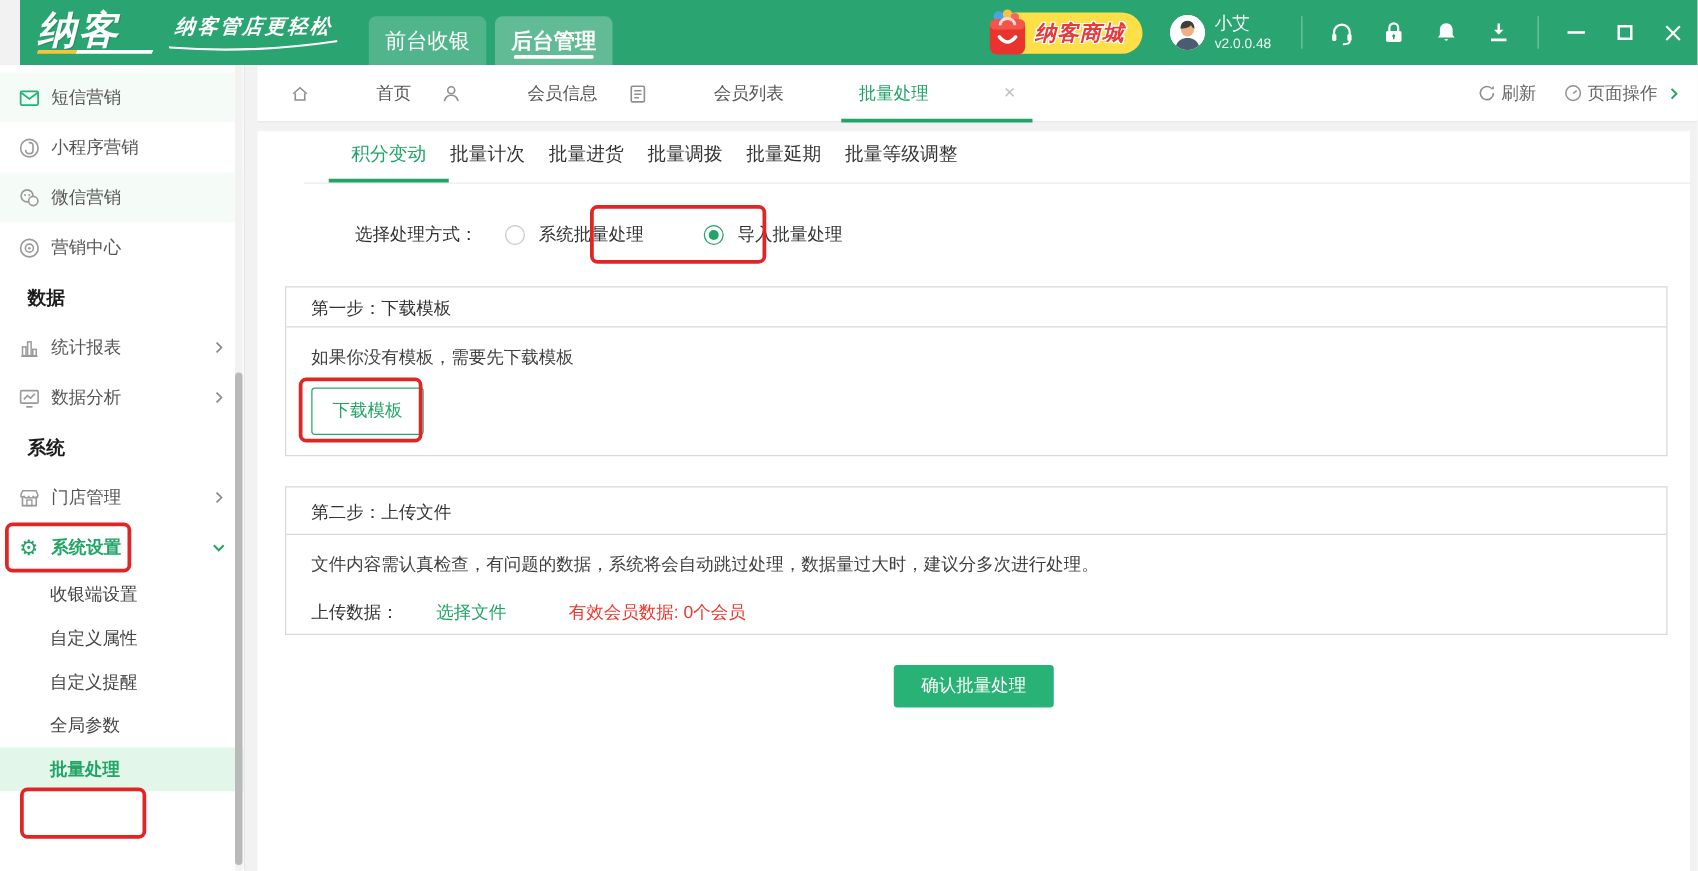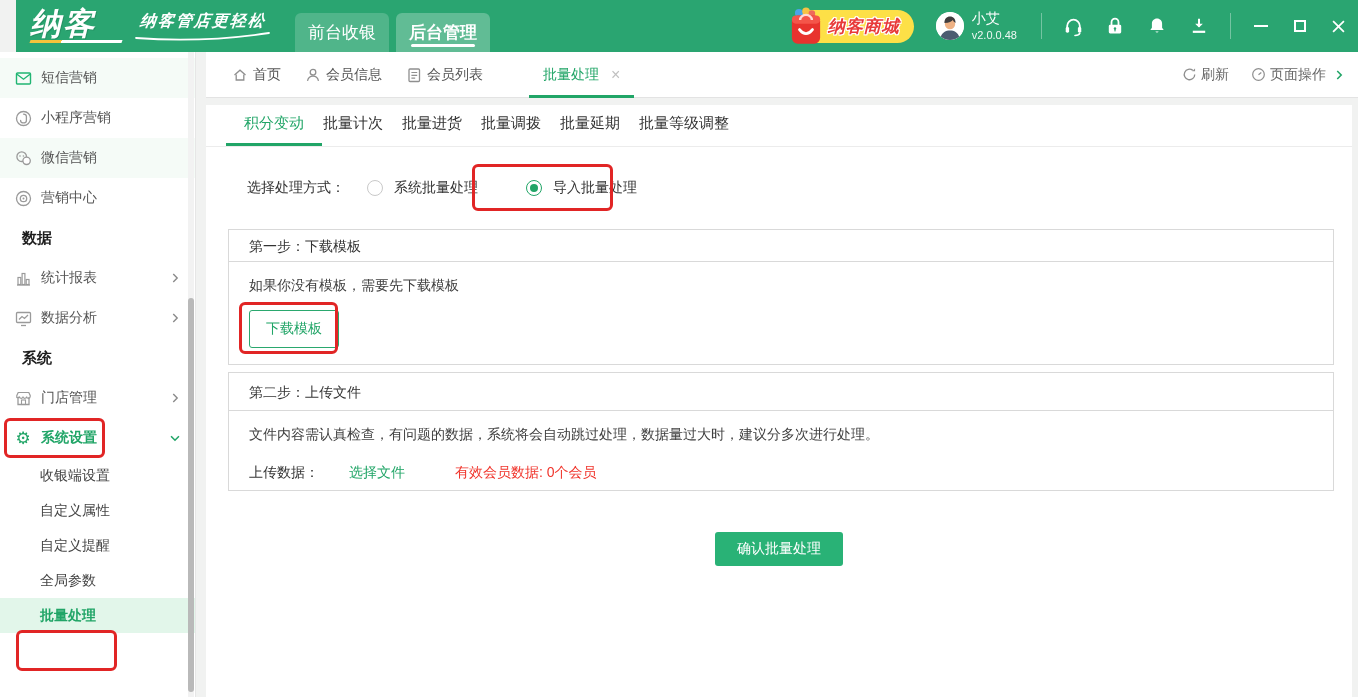--- a/index.html
+++ b/index.html
@@ -47,44 +47,44 @@
   .sb-section{height:40px;display:flex;align-items:center;padding-left:22px;font-size:15px;font-weight:bold;color:#1d1d1d;}
   .sb-sub{height:35px;display:flex;align-items:center;padding-left:40px;font-size:14px;color:#454545;cursor:pointer;}
   .sb-sub.active{background:#e2f6ea;color:#21a567;font-weight:600;}
   .sb-chev{margin-left:auto;margin-right:13px;color:#8a8a8a;display:flex;}
   .sb-item.active .sb-chev{color:#21a567;}
   .gear-glyph{font-size:17px;line-height:17px;font-style:normal;}
   .sb-track{position:absolute;right:1px;top:0;bottom:0;width:6px;background:#f2f2f2;}
   .sb-thumb{position:absolute;right:1px;width:6px;top:246px;height:394px;background:#b9b9b9;border-radius:3px;}
   
   .tabstrip{position:absolute;left:206px;right:0;top:52px;height:46px;background:#fff;border-bottom:1px solid #e3e3e3;display:flex;align-items:center;padding-left:26px;}
-  .ts-tab{display:flex;align-items:center;margin-right:24px;color:#555;font-size:14px;cursor:pointer;}
+  .ts-tab{display:flex;align-items:center;margin-right:24px;color:#555;font-size:14px;cursor:pointer;gap:48px;}
   .ts-tab .ts-icon{margin-right:5px;color:#8f8f8f;display:flex;}
   .ts-tab.active{position:relative;height:100%;color:#21a567;margin:0 12px 0 22px;padding:0 14px;}
   .ts-tab.active::after{content:"";position:absolute;left:0;right:0;bottom:-1px;height:3px;background:#21a567;}
   .ts-close{margin-left:12px;color:#c0c0c0;font-size:16px;line-height:14px;cursor:pointer;}
   .ts-actions{margin-left:auto;display:flex;align-items:center;padding-right:12px;}
   .ts-action{display:flex;align-items:center;color:#666;font-size:14px;margin-left:22px;cursor:pointer;}
   .ts-action .ts-icon{margin-right:4px;color:#8f8f8f;display:flex;}
   .ts-action .chev-green{margin-left:6px;color:#21a567;display:flex;}
   
-  .panel{position:absolute;left:206px;top:105px;width:1146px;bottom:0;background:#fff;}
+  .panel{position:absolute;left:206px;top:105px;width:1146px;bottom:0;background:#fff;padding-left:37px;}
   .ctabs{display:flex;align-items:flex-end;height:42px;padding-left:38px;border-bottom:1px solid #ececec;}
   .ctab{font-size:15px;color:#333;margin-right:19px;padding:0 0 13px 0;position:relative;cursor:pointer;}
   .ctab.active{color:#21a567;}
   .ctab.active::after{content:"";position:absolute;left:-18px;right:-18px;bottom:0;height:3px;background:#21a567;}
   .mode-row{display:flex;align-items:center;height:46px;margin-top:18px;padding-left:41px;font-size:14px;color:#333;}
   .radio{width:16px;height:16px;border:1px solid #c9c9c9;border-radius:50%;margin-right:11px;position:relative;background:#fff;cursor:pointer;flex:none;}
   .radio.sel{border-color:#21a567;}
   .radio.sel::after{content:"";position:absolute;left:3px;top:3px;width:8px;height:8px;border-radius:50%;background:#21a567;}
   .mode-opt{display:flex;align-items:center;margin-left:22px;cursor:pointer;}
   .mode-opt + .mode-opt{margin-left:48px;}
   .stepbox{position:absolute;left:22px;width:1106px;border:1px solid #d9d9d9;background:#fff;}
   #box1{top:124px;height:136px;}
-  #box2{top:267px;height:119px;}
+  #box2{top:284px;height:119px;}
   .step-hd{height:32px;line-height:32px;padding-left:20px;border-bottom:1px solid #d9d9d9;font-size:14px;color:#333;}
   #box2 .step-hd{height:38px;line-height:38px;}
   .step-hint{margin:15px 20px 0 20px;font-size:14px;color:#404040;}
   .dl-btn{display:inline-block;margin:15px 0 0 20px;border:1px solid #2aa86e;color:#21a567;background:#fff;font-size:14px;padding:9px 16px;border-radius:3px;cursor:pointer;font-family:inherit;}
   .upload-row{display:flex;align-items:center;margin:20px 20px 0 20px;font-size:14px;}
   .upload-label{color:#333;}
   .choose-link{color:#21a567;margin-left:30px;cursor:pointer;}
   .valid-text{color:#f0342b;margin-left:50px;}
   .confirm-row{position:absolute;top:427px;left:0;right:0;display:flex;justify-content:center;}
   .confirm-btn{background:#29b276;color:#fff;border:none;font-size:14px;padding:8px 22px;border-radius:3px;cursor:pointer;font-family:inherit;}

